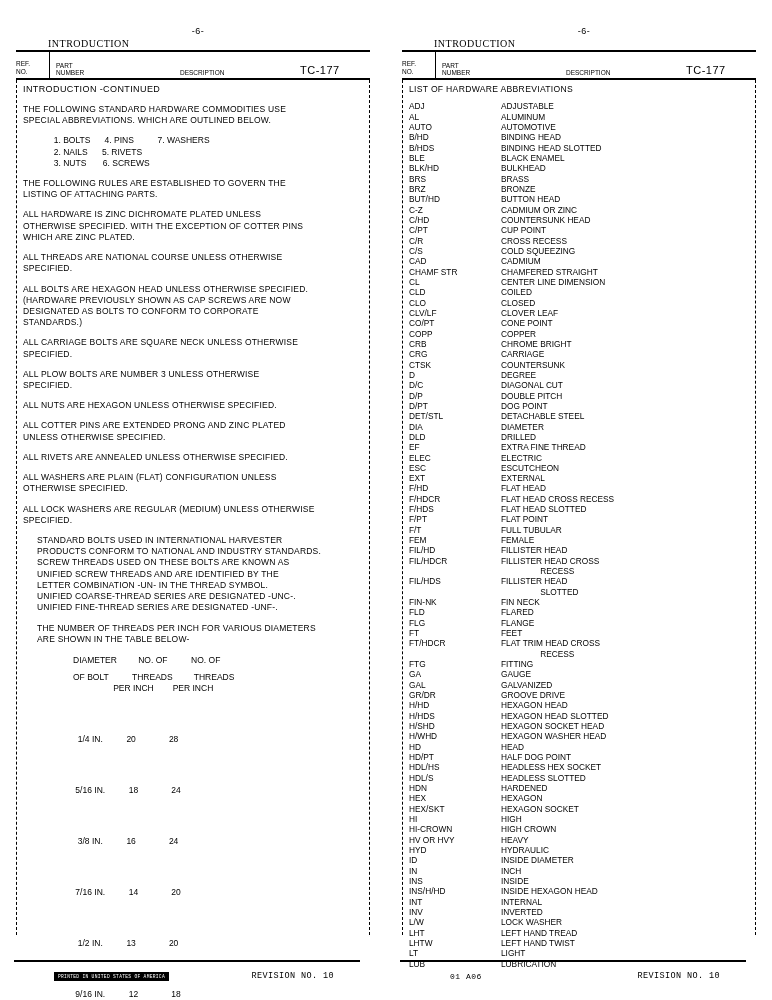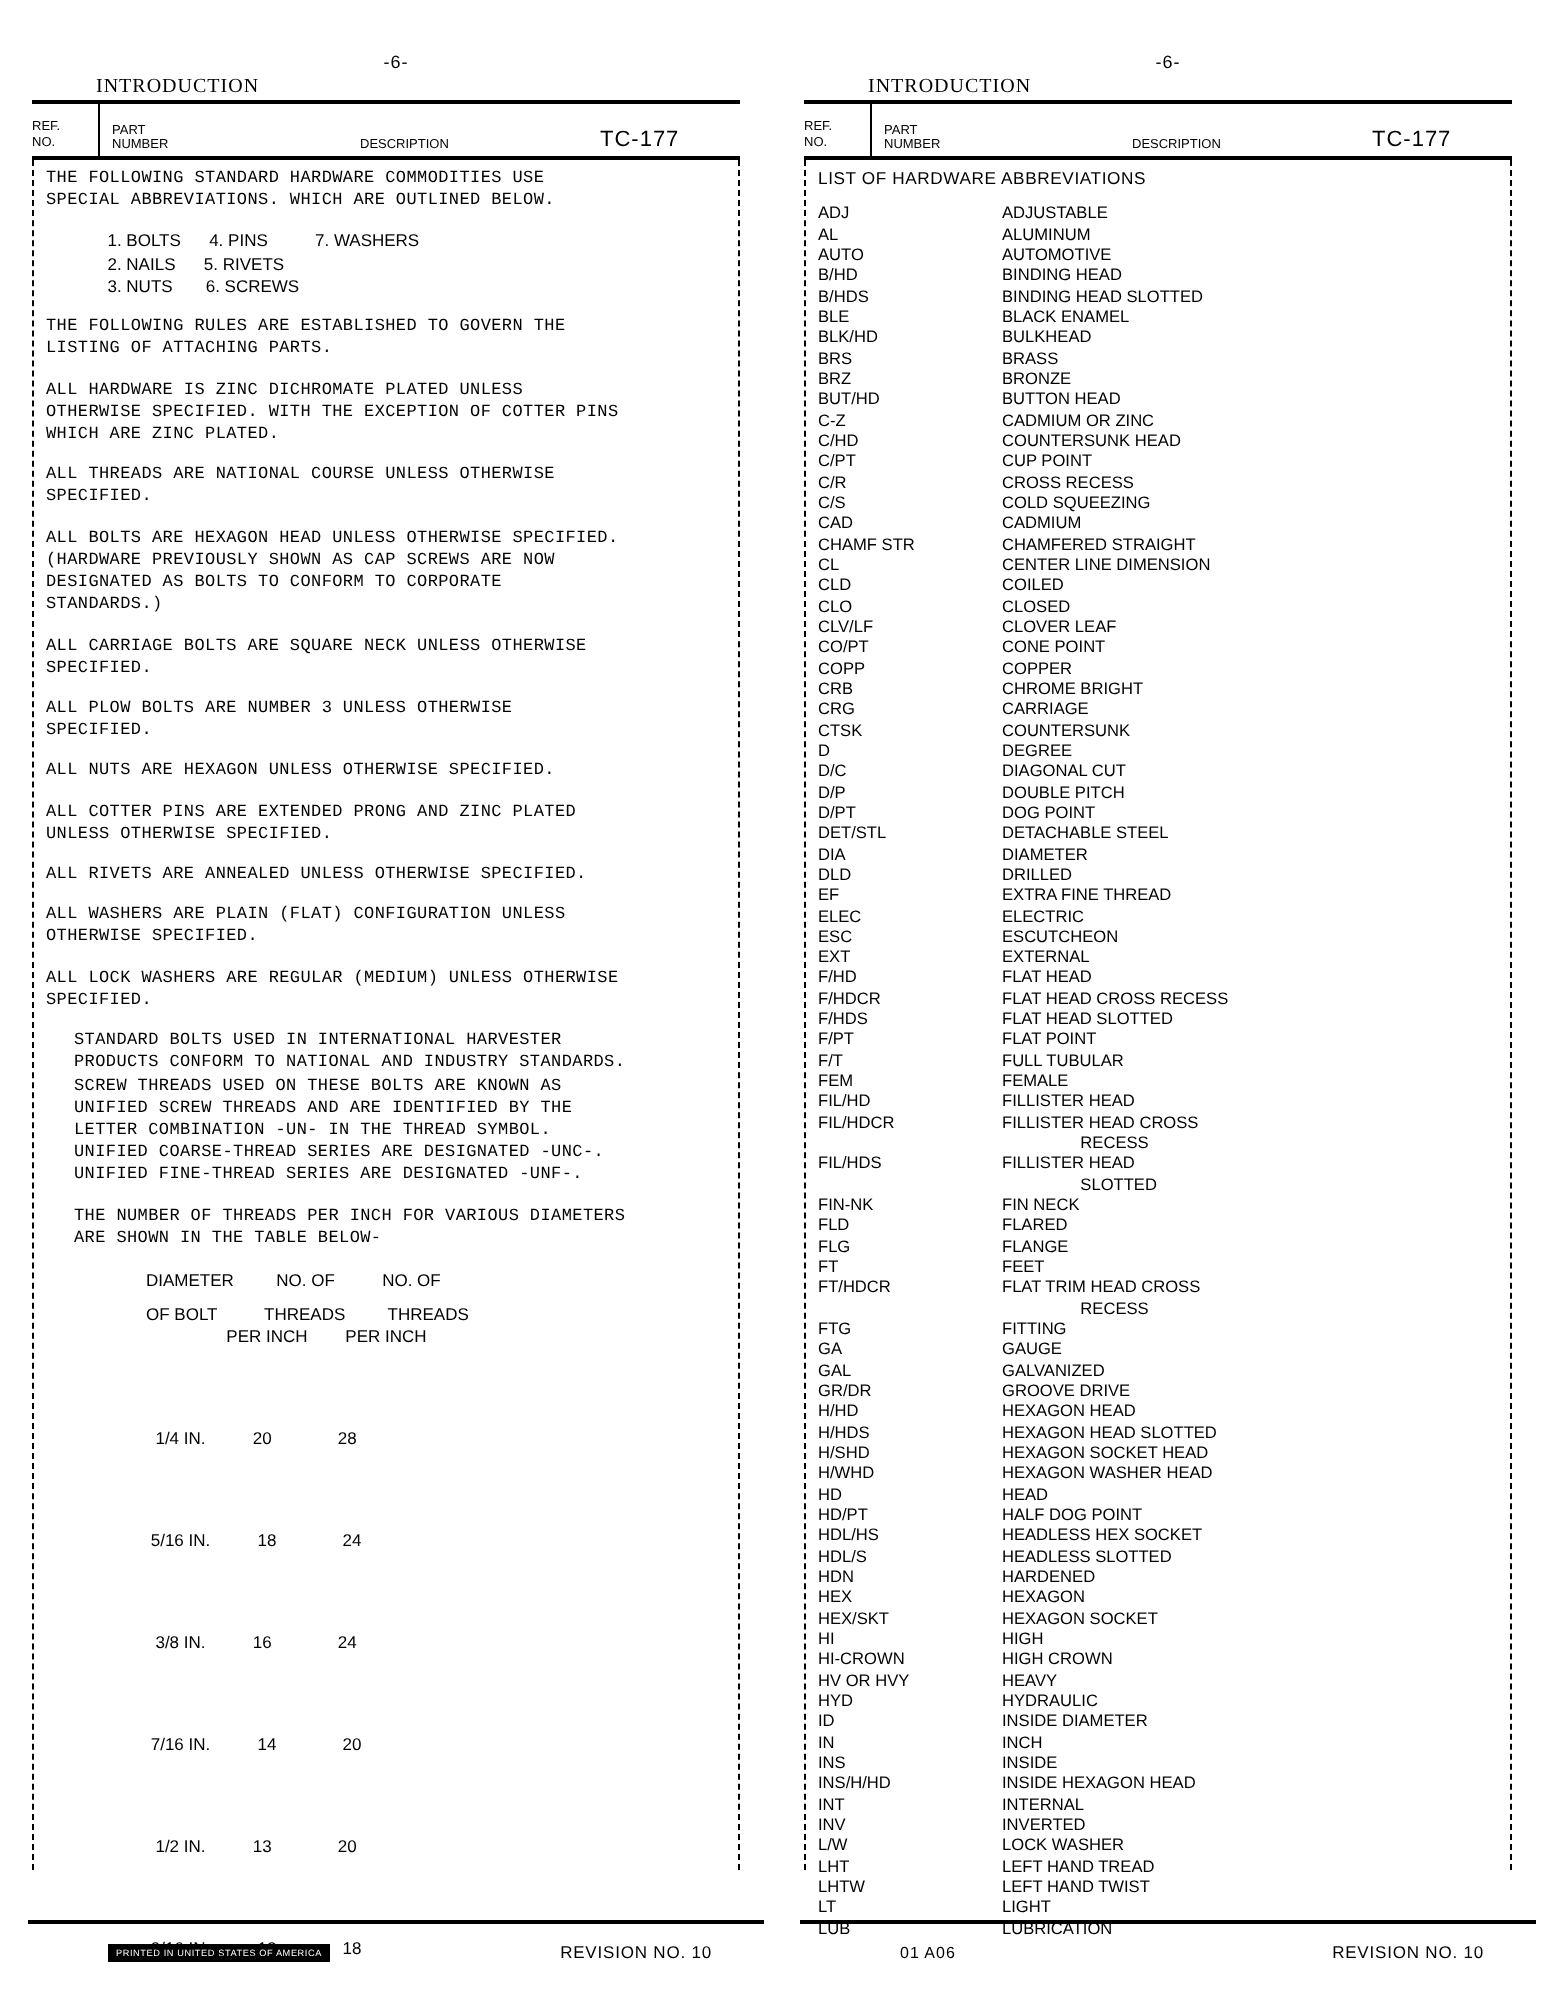--- a/index.html
+++ b/index.html
@@ -104,21 +104,20 @@
   }
   .title-line {
     font-size: 9px;
     letter-spacing: 0.4px;
     margin-bottom: 8px;
   }
   .para {
     margin-bottom: 9px;
     white-space: pre-wrap;
     letter-spacing: 0.2px;
-    font-family: Liberation Mono, monospace;
   }
   .indent-list {
     margin-left: 26px;
     white-space: pre;
     margin-bottom: 9px;
   }
   .block-indent {
     margin-left: 14px;
   }
   
@@ -155,29 +154,30 @@
   .abbr-row.cont .ab { width: 92px; }
   .abbr-title {
     font-size: 8.6px;
     letter-spacing: 0.3px;
     margin-bottom: 6px;
   }
   
   .footer {
     position: absolute;
     left: 14px;
-    right: 4px;
+    right: 26px;
     bottom: 14px;
     height: 26px;
     border-top: 2px solid #000;
     display: flex;
     align-items: center;
     font-size: 7.5px;
     padding-top: 4px;
     box-sizing: border-box;
+    font-family: Liberation Mono, monospace;
   }
   .footer .printed {
     font-size: 4.6px;
     letter-spacing: 0.3px;
     border: 1px solid #000;
     padding: 1px 3px;
     background: #000;
     color: #fff;
     margin-left: 40px;
   }
@@ -209,20 +209,21 @@
       </div>
       <div class="partnum">
         <div>PART</div>
         <div>NUMBER</div>
       </div>
       <div class="descr">DESCRIPTION</div>
       <div class="tcnum">TC-177</div>
     </div>
 
     <div class="bodyframe">
+      <div class="title-line">INTRODUCTION  -CONTINUED</div>
 
       <div class="para">THE FOLLOWING STANDARD HARDWARE COMMODITIES USE
 SPECIAL ABBREVIATIONS. WHICH ARE OUTLINED BELOW.</div>
       <div class="indent-list">  1. BOLTS      4. PINS          7. WASHERS
   2. NAILS      5. RIVETS
   3. NUTS       6. SCREWS</div>
 
       <div class="para">THE FOLLOWING RULES ARE ESTABLISHED TO GOVERN THE
 LISTING OF ATTACHING PARTS.</div>
       <div class="para">ALL HARDWARE IS ZINC DICHROMATE PLATED UNLESS

